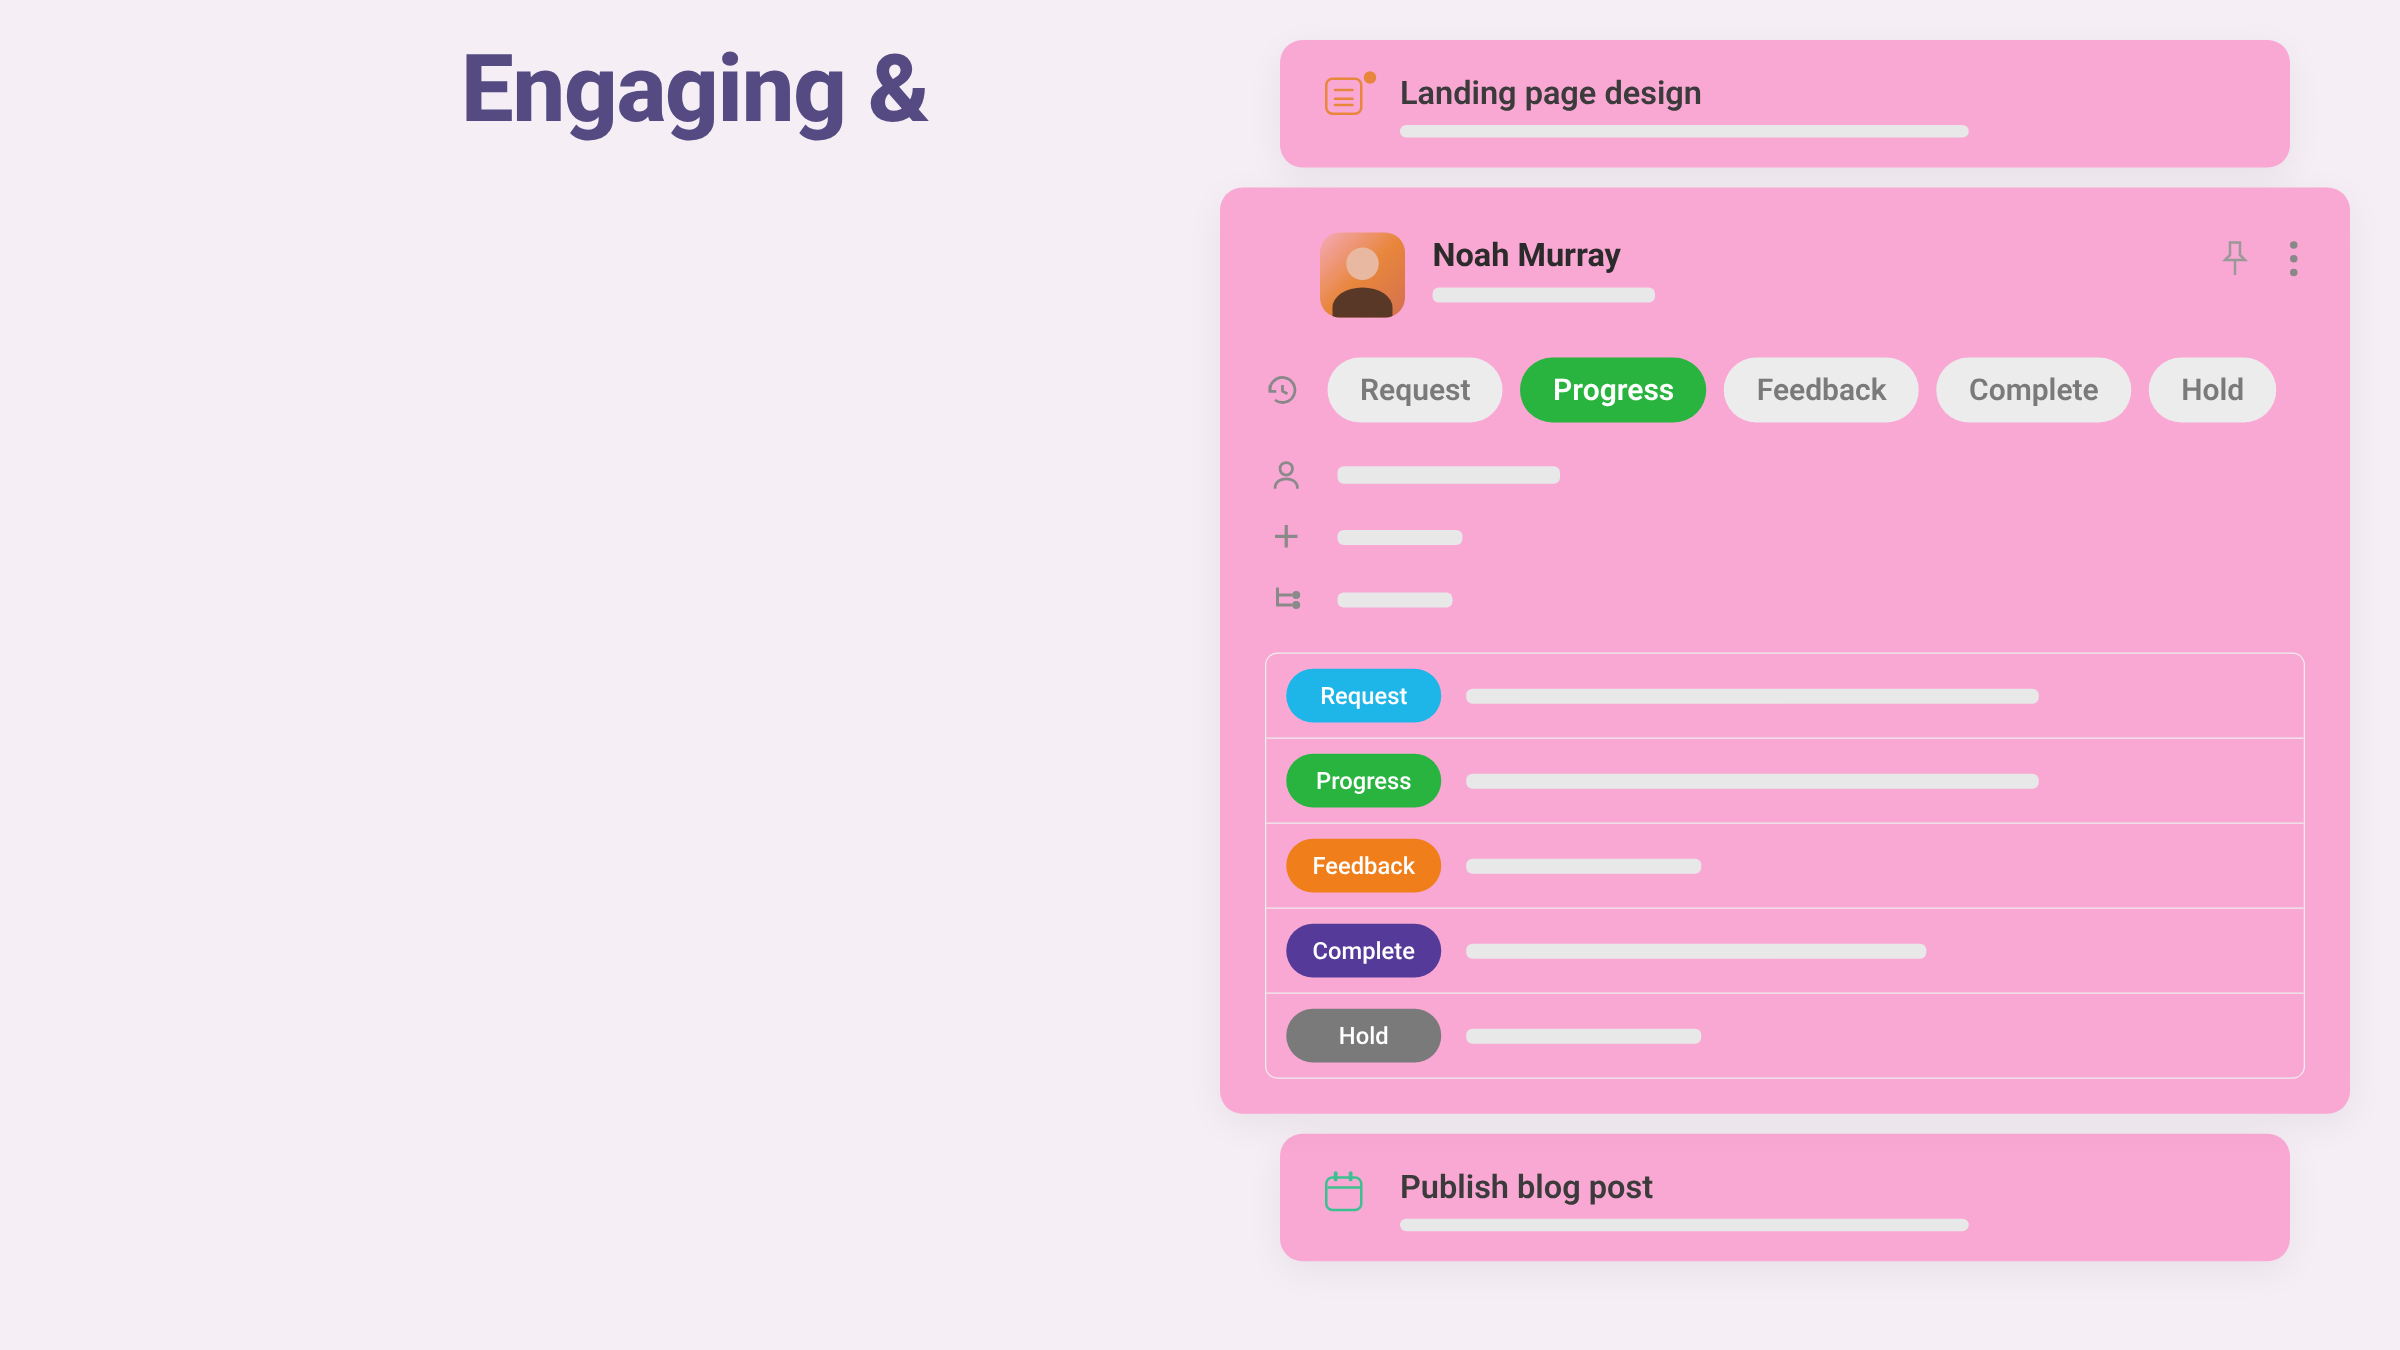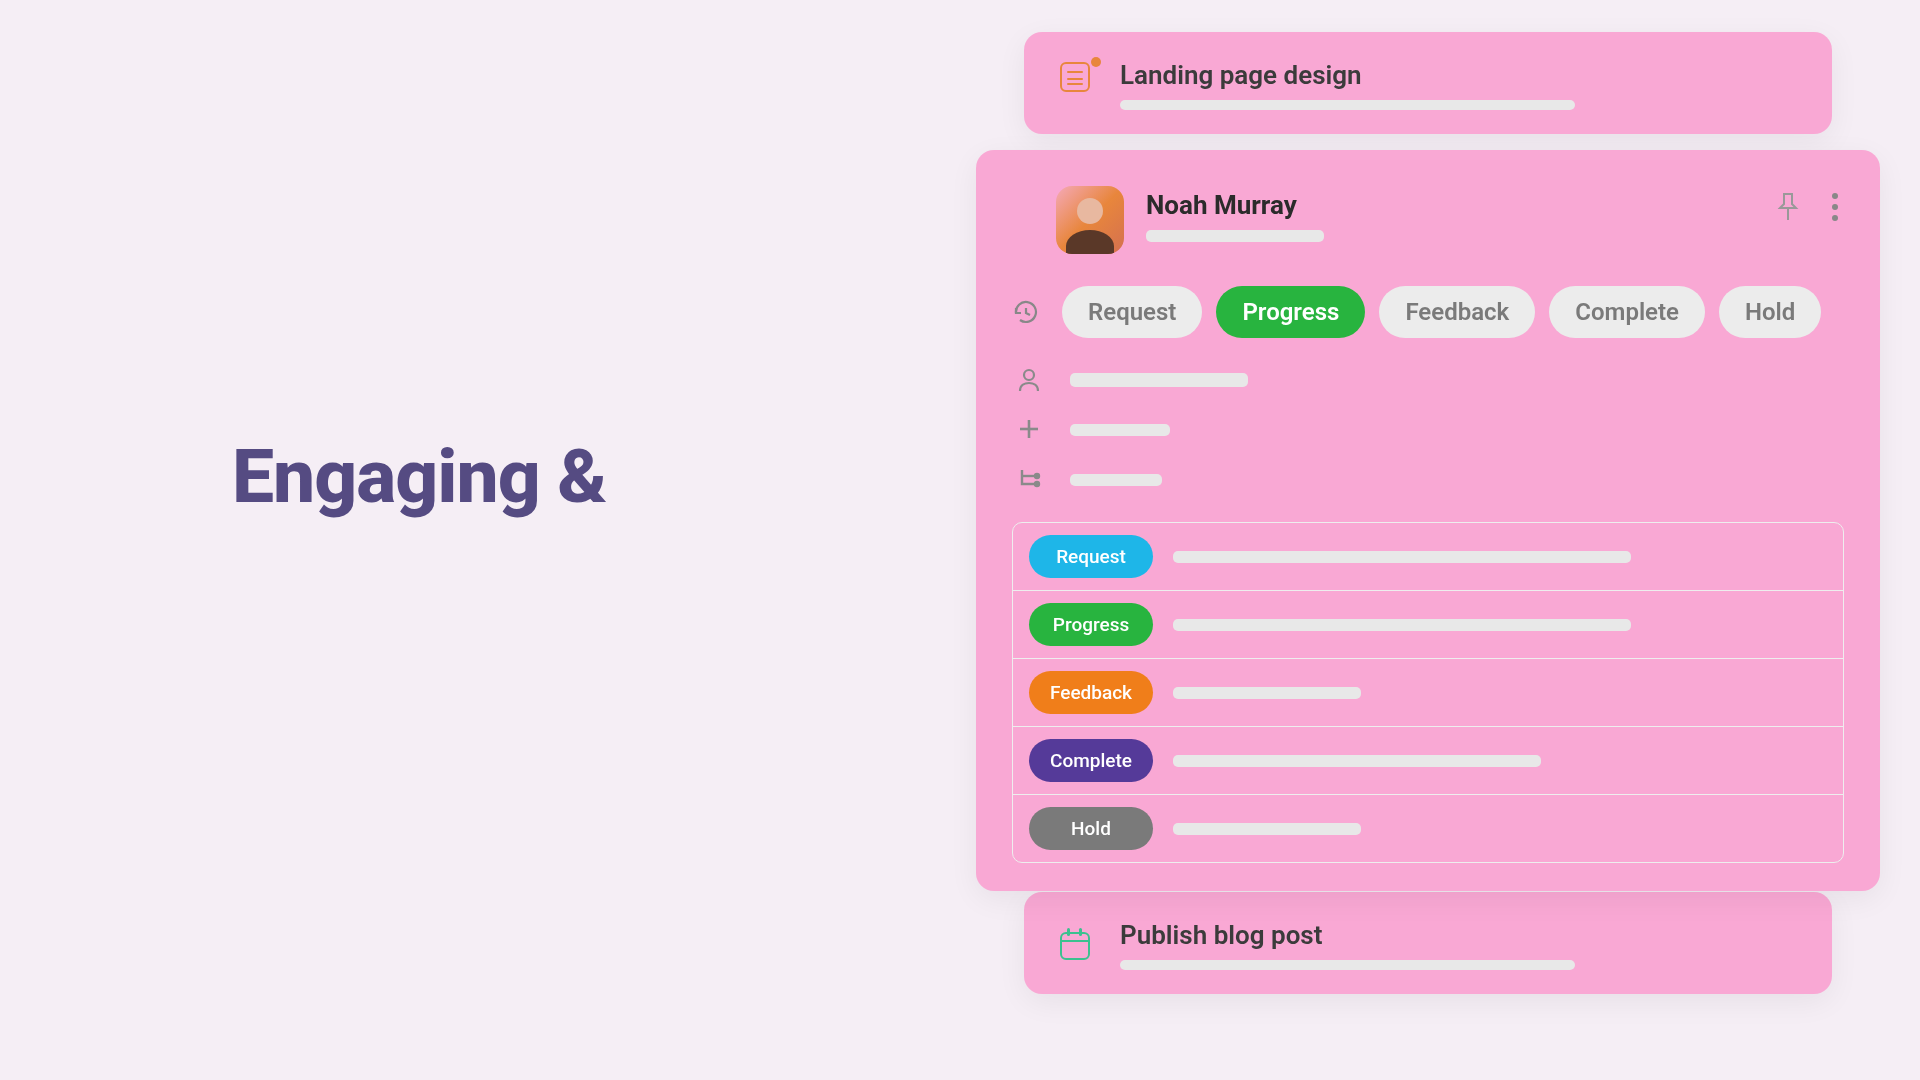--- a/index.html
+++ b/index.html
@@ -15,21 +15,20 @@
 .container {
   display: flex;
   width: 100%;
   height: 100%;
   padding: 32px 0;
 }
 
 .left-section {
   flex: 0 0 50%;
   display: flex;
-  flex-direction: column;
   justify-content: center;
   padding-left: 232px;
   padding-right: 80px;
 }
 
 .heading {
   font-size: 75px;
   font-weight: 800;
   color: #554b82;
   line-height: 1.08;
@@ -59,21 +58,21 @@
 .small-card {
   width: 808px;
   margin-left: 64px;
   padding: 28px 36px 24px;
   display: flex;
   align-items: flex-start;
   gap: 24px;
 }
 
 .small-card-top { margin-bottom: 16px; }
-.small-card-bottom { margin-top: 1px; align-items: center; }
+.small-card-bottom { margin-top: 16px; }
 
 .card-icon-wrap {
   position: relative;
   width: 36px;
   height: 36px;
   flex-shrink: 0;
   margin-top: 2px;
 }
 
 .doc-icon {

